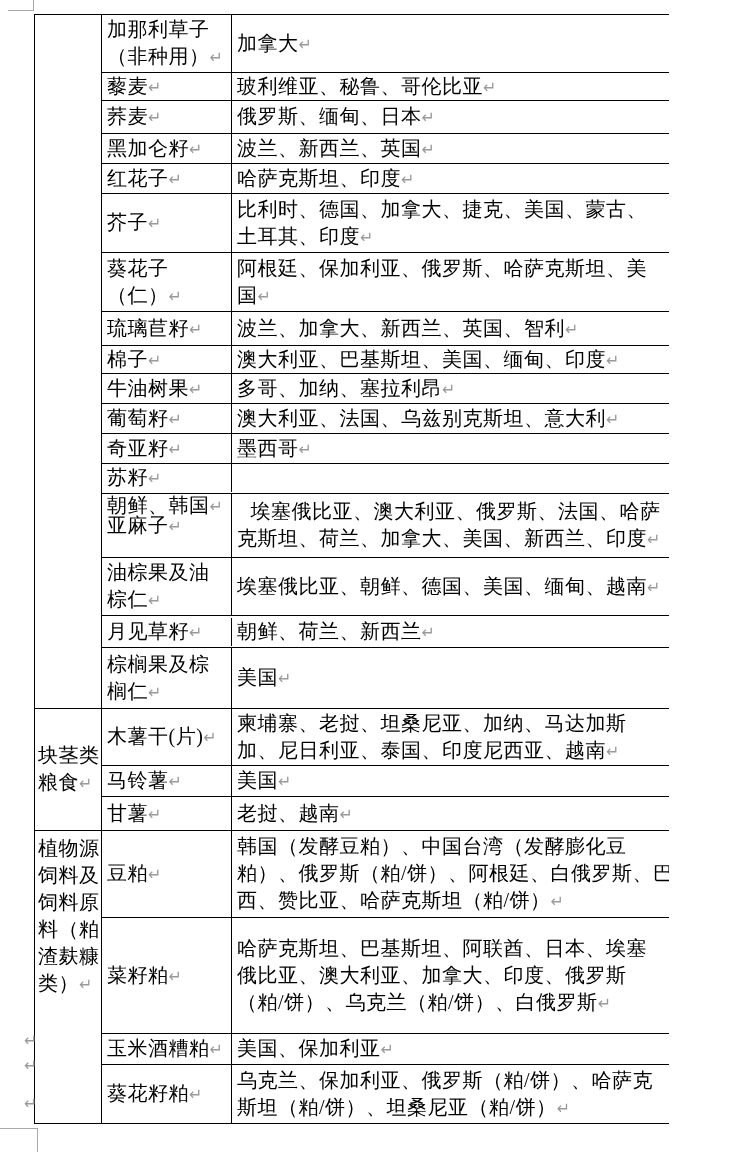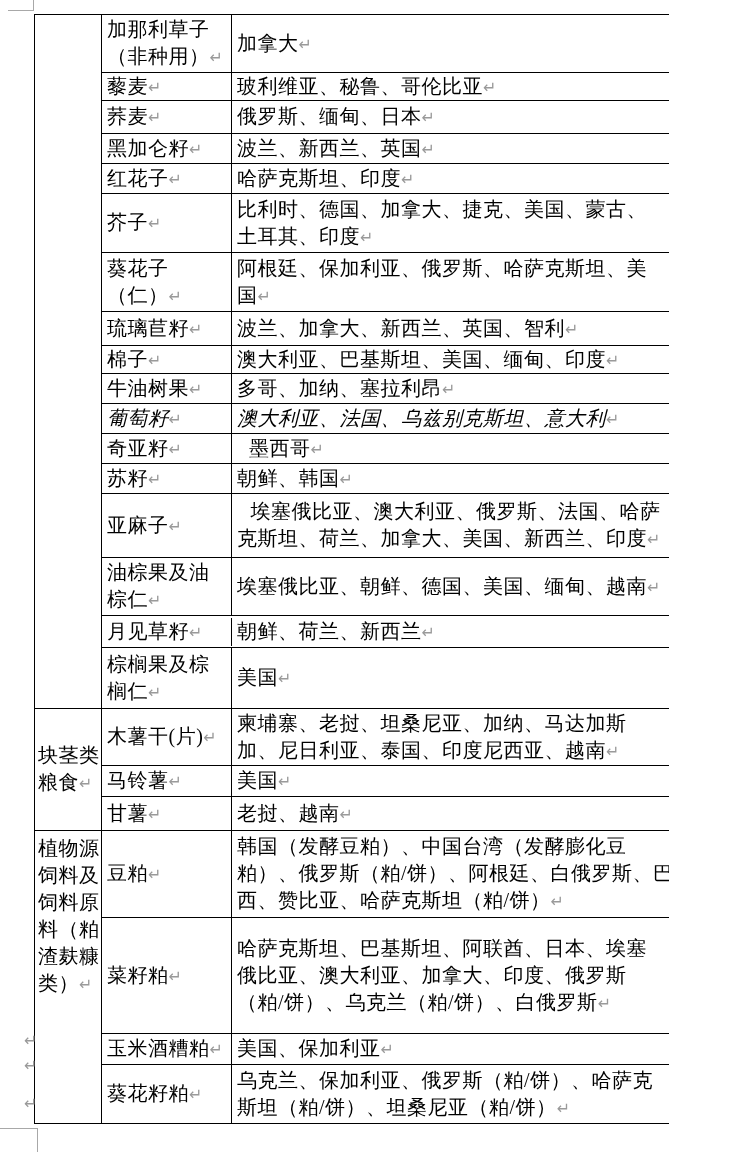--- a/index.html
+++ b/index.html
@@ -139,37 +139,37 @@
             </div>
           </div>
           <div class="row" style="height: 30px;">
             <div class="cell prod">
               <span class="celltext">牛油树果<span class="pmark">↵</span></span>
             </div>
             <div class="cell ctry">
               <span class="celltext">多哥、加纳、塞拉利昂<span class="pmark">↵</span></span>
             </div>
           </div>
-          <div class="row" style="height: 30px; font-style: italic;">
+          <div class="row" style="height: 30px;">
             <div class="cell prod">
               <span class="celltext">葡萄籽<span class="pmark">↵</span></span>
             </div>
             <div class="cell ctry">
               <span class="celltext">澳大利亚、法国、乌兹别克斯坦、意大利<span class="pmark">↵</span></span>
             </div>
           </div>
-          <div class="row" style="height: 30px; gap: 12px;">
+          <div class="row" style="height: 30px;">
             <div class="cell prod">
               <span class="celltext">奇亚籽<span class="pmark">↵</span></span>
             </div>
             <div class="cell ctry">
               <span class="celltext">墨西哥<span class="pmark">↵</span></span>
             </div>
           </div>
-          <div class="row" style="height: 30px;">
+          <div class="row" style="height: 30px; flex-direction: column;">
             <div class="cell prod">
               <span class="celltext">苏籽<span class="pmark">↵</span></span>
             </div>
             <div class="cell ctry">
               <span class="celltext">朝鲜、韩国<span class="pmark">↵</span></span>
             </div>
           </div>
           <div class="row" style="height: 64px; text-align: right;">
             <div class="cell prod">
               <span class="celltext">亚麻子<span class="pmark">↵</span></span>

